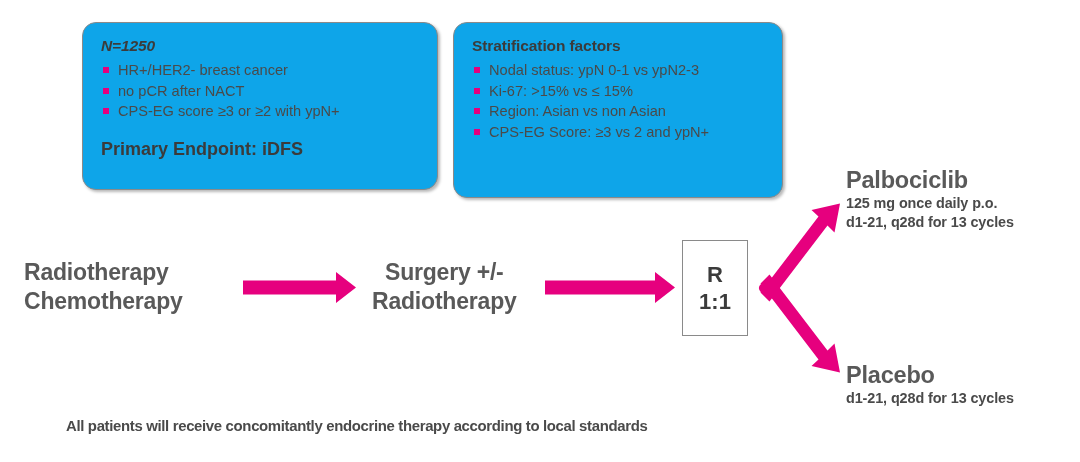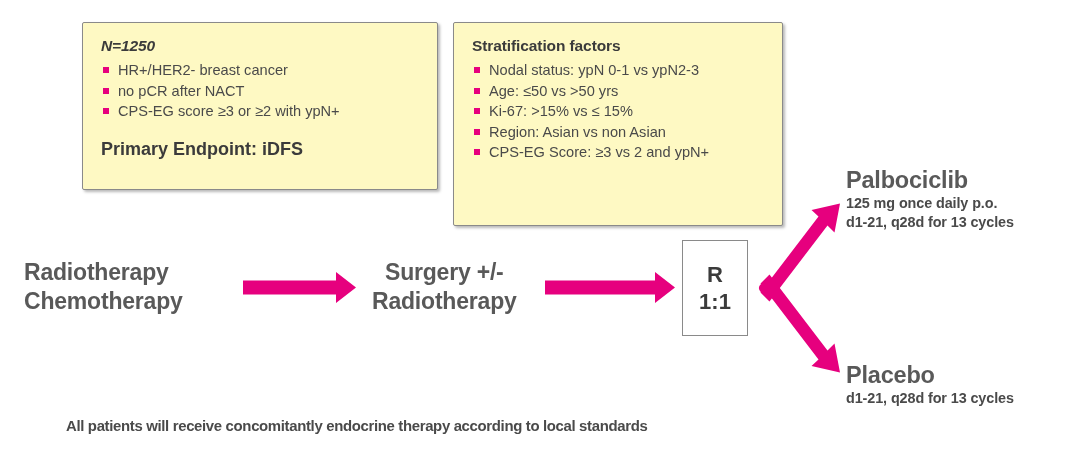--- a/index.html
+++ b/index.html
@@ -17,38 +17,38 @@
   }
   #canvas {
     position: relative;
     width: 1080px;
     height: 462px;
   }
 
   
   .info-box {
     position: absolute;
-    background: #fef9c3;
+    background: #0ea5e9;
     border: 1.6px solid #8a8a8a;
-    border-radius: 2px;
+    border-radius: 14px;
     box-sizing: border-box;
     box-shadow: 2px 2px 3px rgba(0,0,0,0.28);
   }
   #box-population {
     left: 82px;
     top: 22px;
     width: 356px;
     height: 168px;
     padding: 14px 16px 0 18px;
   }
   #box-stratification {
     left: 453px;
     top: 22px;
     width: 330px;
-    height: 204px;
+    height: 176px;
     padding: 14px 16px 0 18px;
   }
 
   .box-title {
     font-size: 15.5px;
     font-weight: bold;
     color: #3b3b3b;
     letter-spacing: -0.1px;
     margin-bottom: 5px;
   }
@@ -199,24 +199,20 @@
 
   <div class="info-box" id="box-stratification">
     <div class="box-title">Stratification factors</div>
     <ul class="bullets">
       <li>
         <span class="bullet-sq"></span>
         <span>Nodal status: ypN 0-1 vs ypN2-3</span>
       </li>
       <li>
         <span class="bullet-sq"></span>
-        <span>Age: ≤50 vs &gt;50 yrs</span>
-      </li>
-      <li>
-        <span class="bullet-sq"></span>
         <span>Ki-67: &gt;15% vs ≤ 15%</span>
       </li>
       <li>
         <span class="bullet-sq"></span>
         <span>Region: Asian vs non Asian</span>
       </li>
       <li>
         <span class="bullet-sq"></span>
         <span>CPS-EG Score: ≥3 vs 2 and ypN+</span>
       </li>

